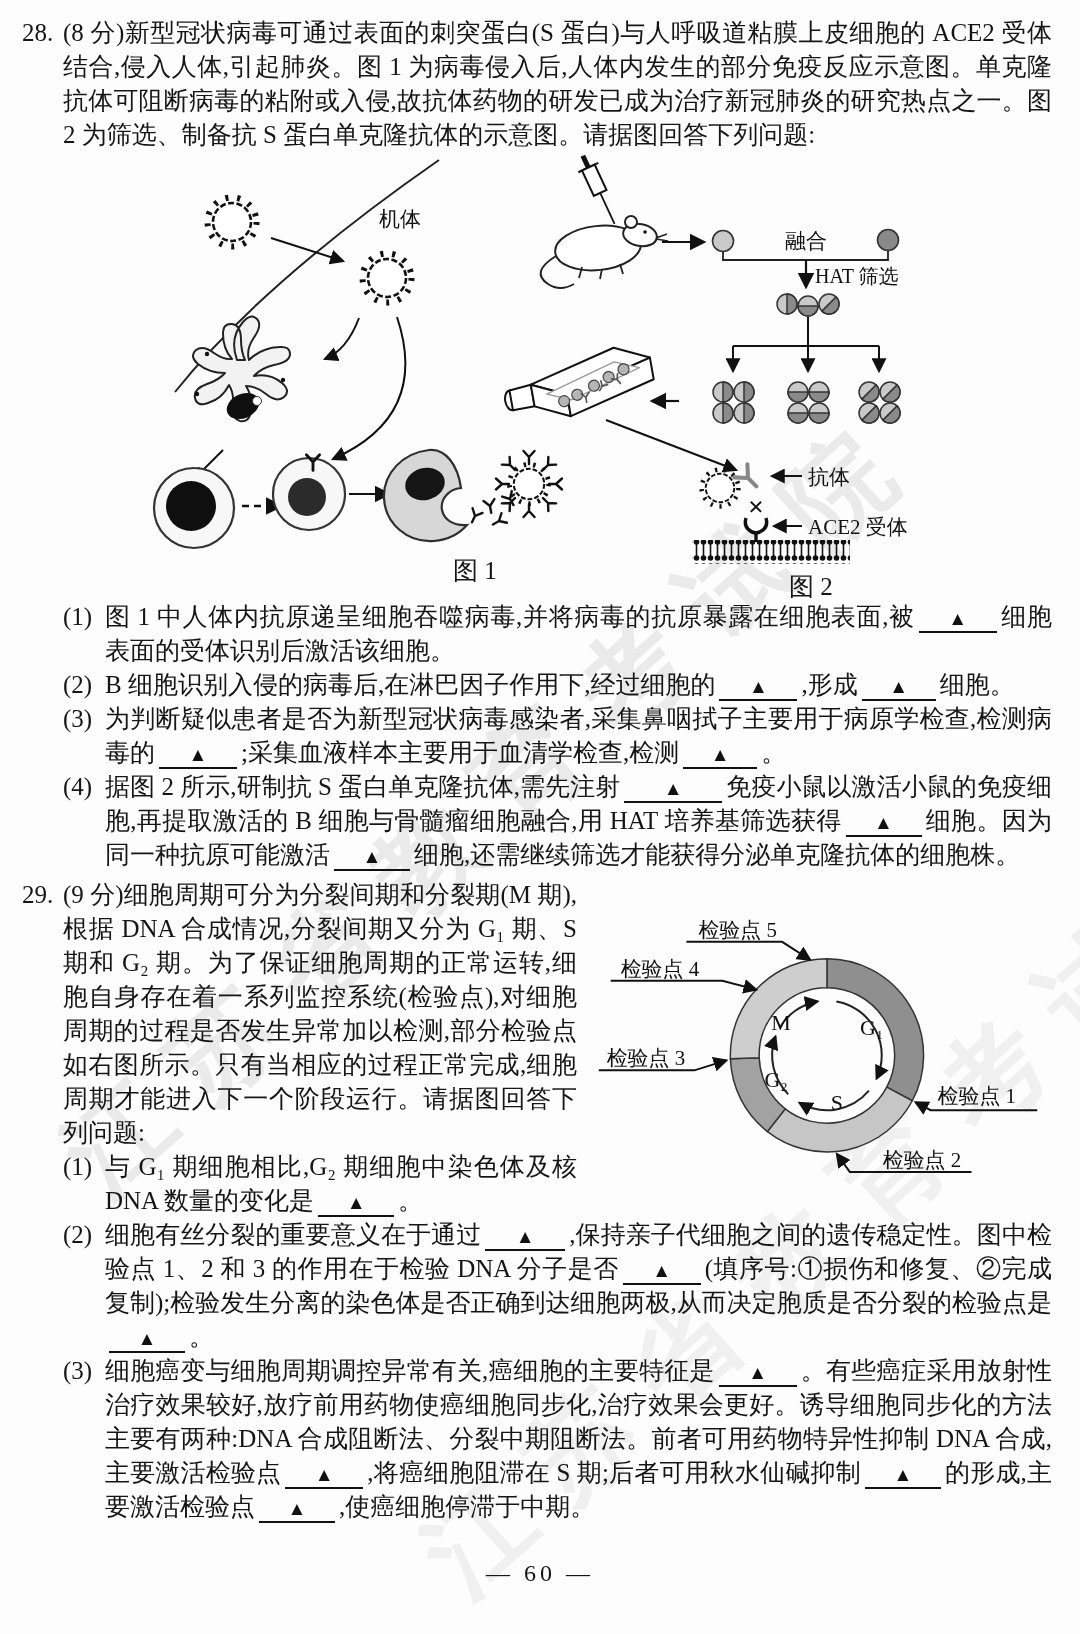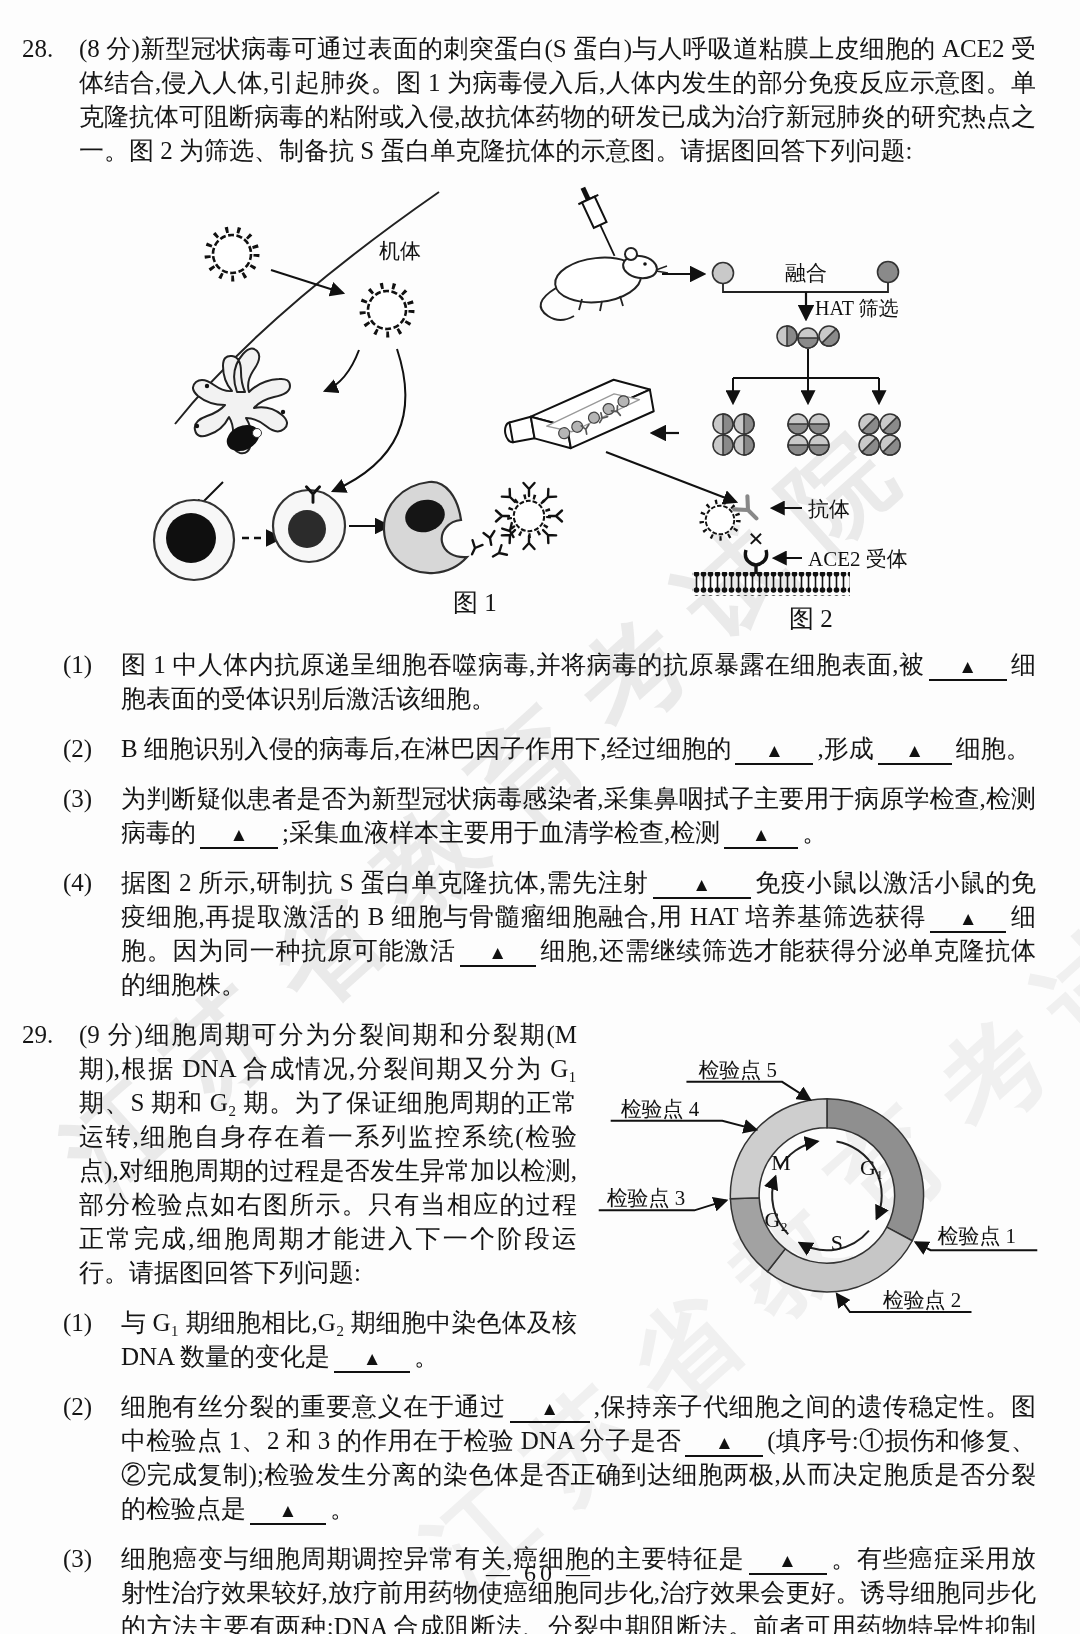--- a/index.html
+++ b/index.html
@@ -2,21 +2,21 @@
 <html><head>
 <meta charset="utf-8">
 <style>
   html,body{margin:0;padding:0;background:#e8e8e8;}
   .page{
     position:relative;width:1080px;height:1634px;background:#fdfdfd;
     font-family:"Liberation Serif","DejaVu Serif",serif;
     font-size:25px;line-height:34px;color:#151515;
     box-sizing:border-box;padding:16px 28px 0 22px;overflow:hidden;margin:0 auto;
   }
-  p{margin:16px;text-align:justify;}
+  p{margin:0;text-align:justify;}
   .question{position:relative;padding-left:41px;margin-bottom:6px;z-index:1;}
   .qnum{position:absolute;left:0;top:0;font-family:Liberation Serif, serif;}
   .sub{position:relative;padding-left:42px;}
   .snum{position:absolute;left:0;top:0;}
   .blank{
     display:inline-block;min-width:66px;text-align:center;
     border-bottom:2px solid #111;font-size:19px;line-height:24px;
     padding:0 3px;margin:0 4px;vertical-align:baseline;color:#111;
   }
   .figrow{position:relative;height:448px;}

